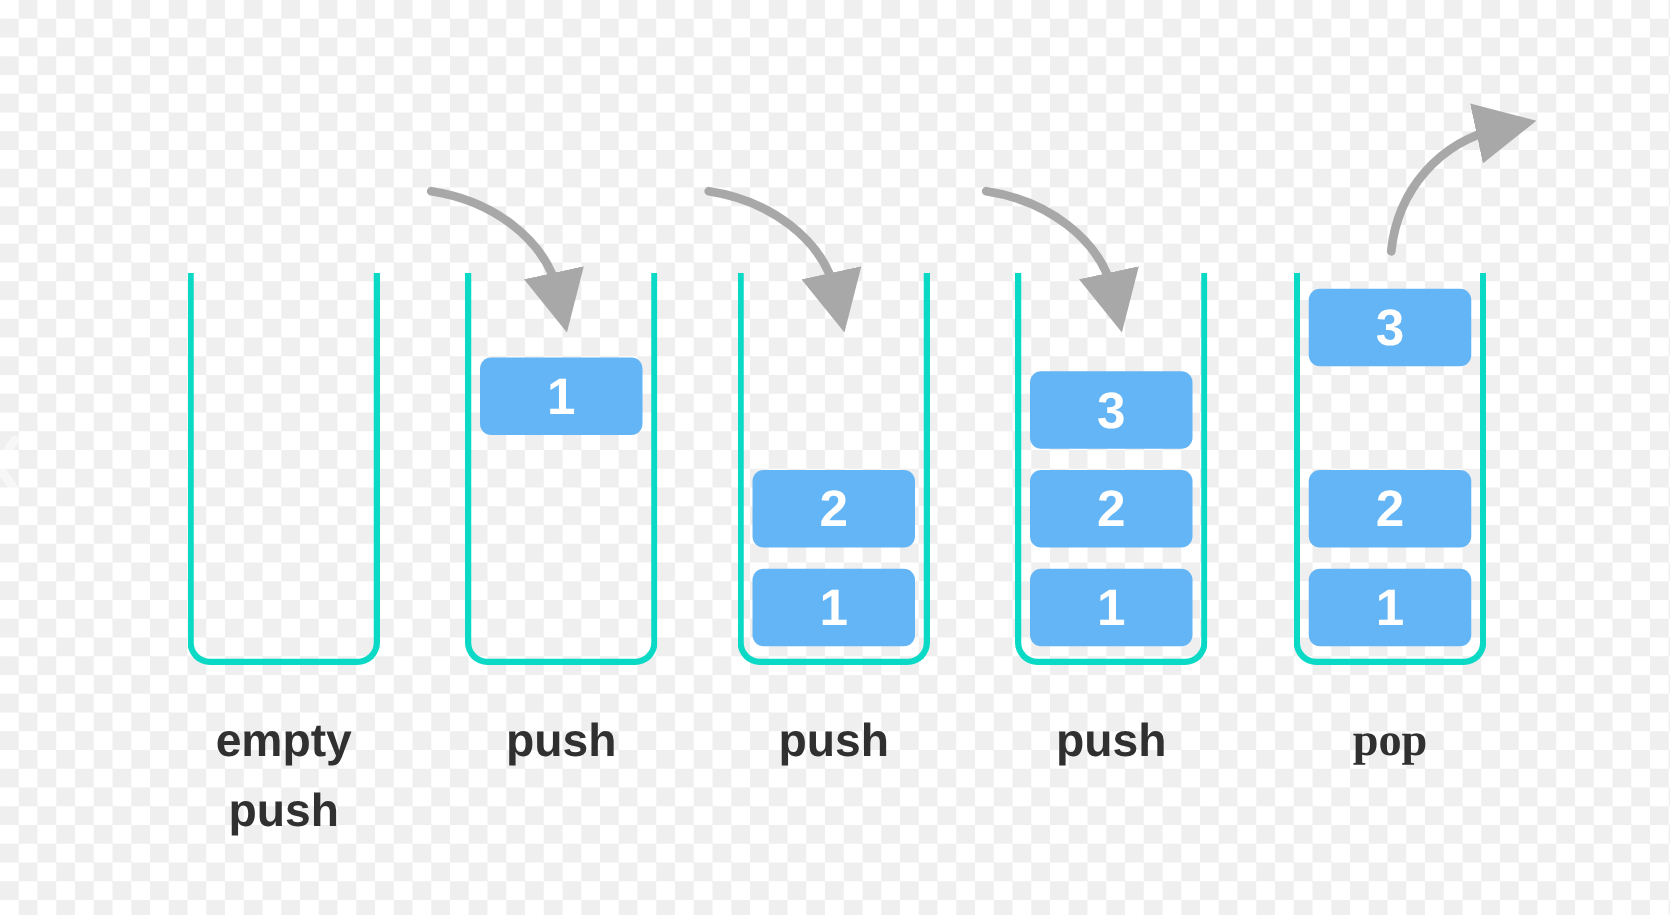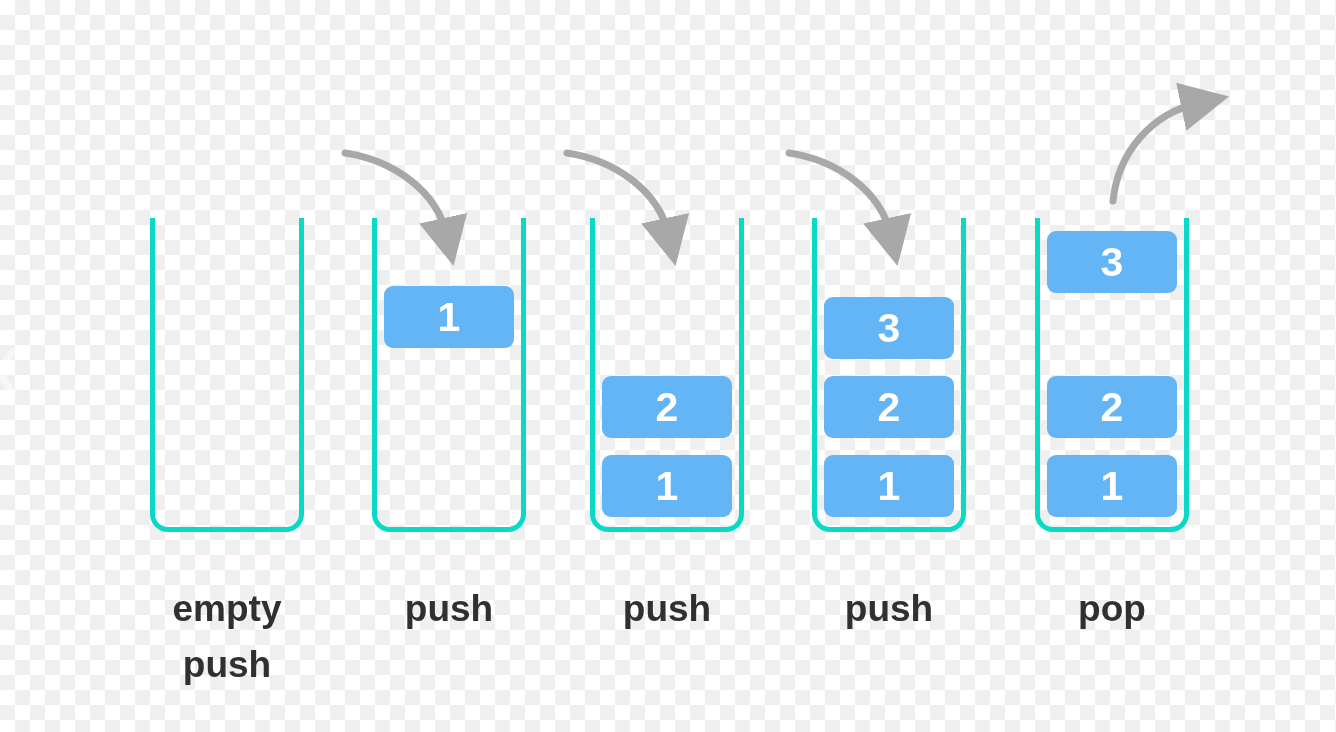--- a/index.html
+++ b/index.html
@@ -59,31 +59,31 @@
     display: flex;
     align-items: center;
     justify-content: center;
     line-height: 1;
     font-family: "Liberation Sans", sans-serif;
   }
 
   
   .caption {
     position: absolute;
-    top: 581px;
+    top: 565px;
     left: -30px;
     width: 214px;
     text-align: center;
     font-size: 37px;
     color: #303030;
     line-height: 1.5;
     font-family: "Liberation Sans", sans-serif;
   }
   .caption.bold { font-weight: bold; }
-  .caption.normal { font-weight: 600; }
+  .caption.normal { font-weight: 600; font-family: Liberation Serif, serif; }
 
   .arrow-layer {
     position: absolute;
     left: 0;
     top: 0;
     width: 1336px;
     height: 732px;
     pointer-events: none;
   }
 

